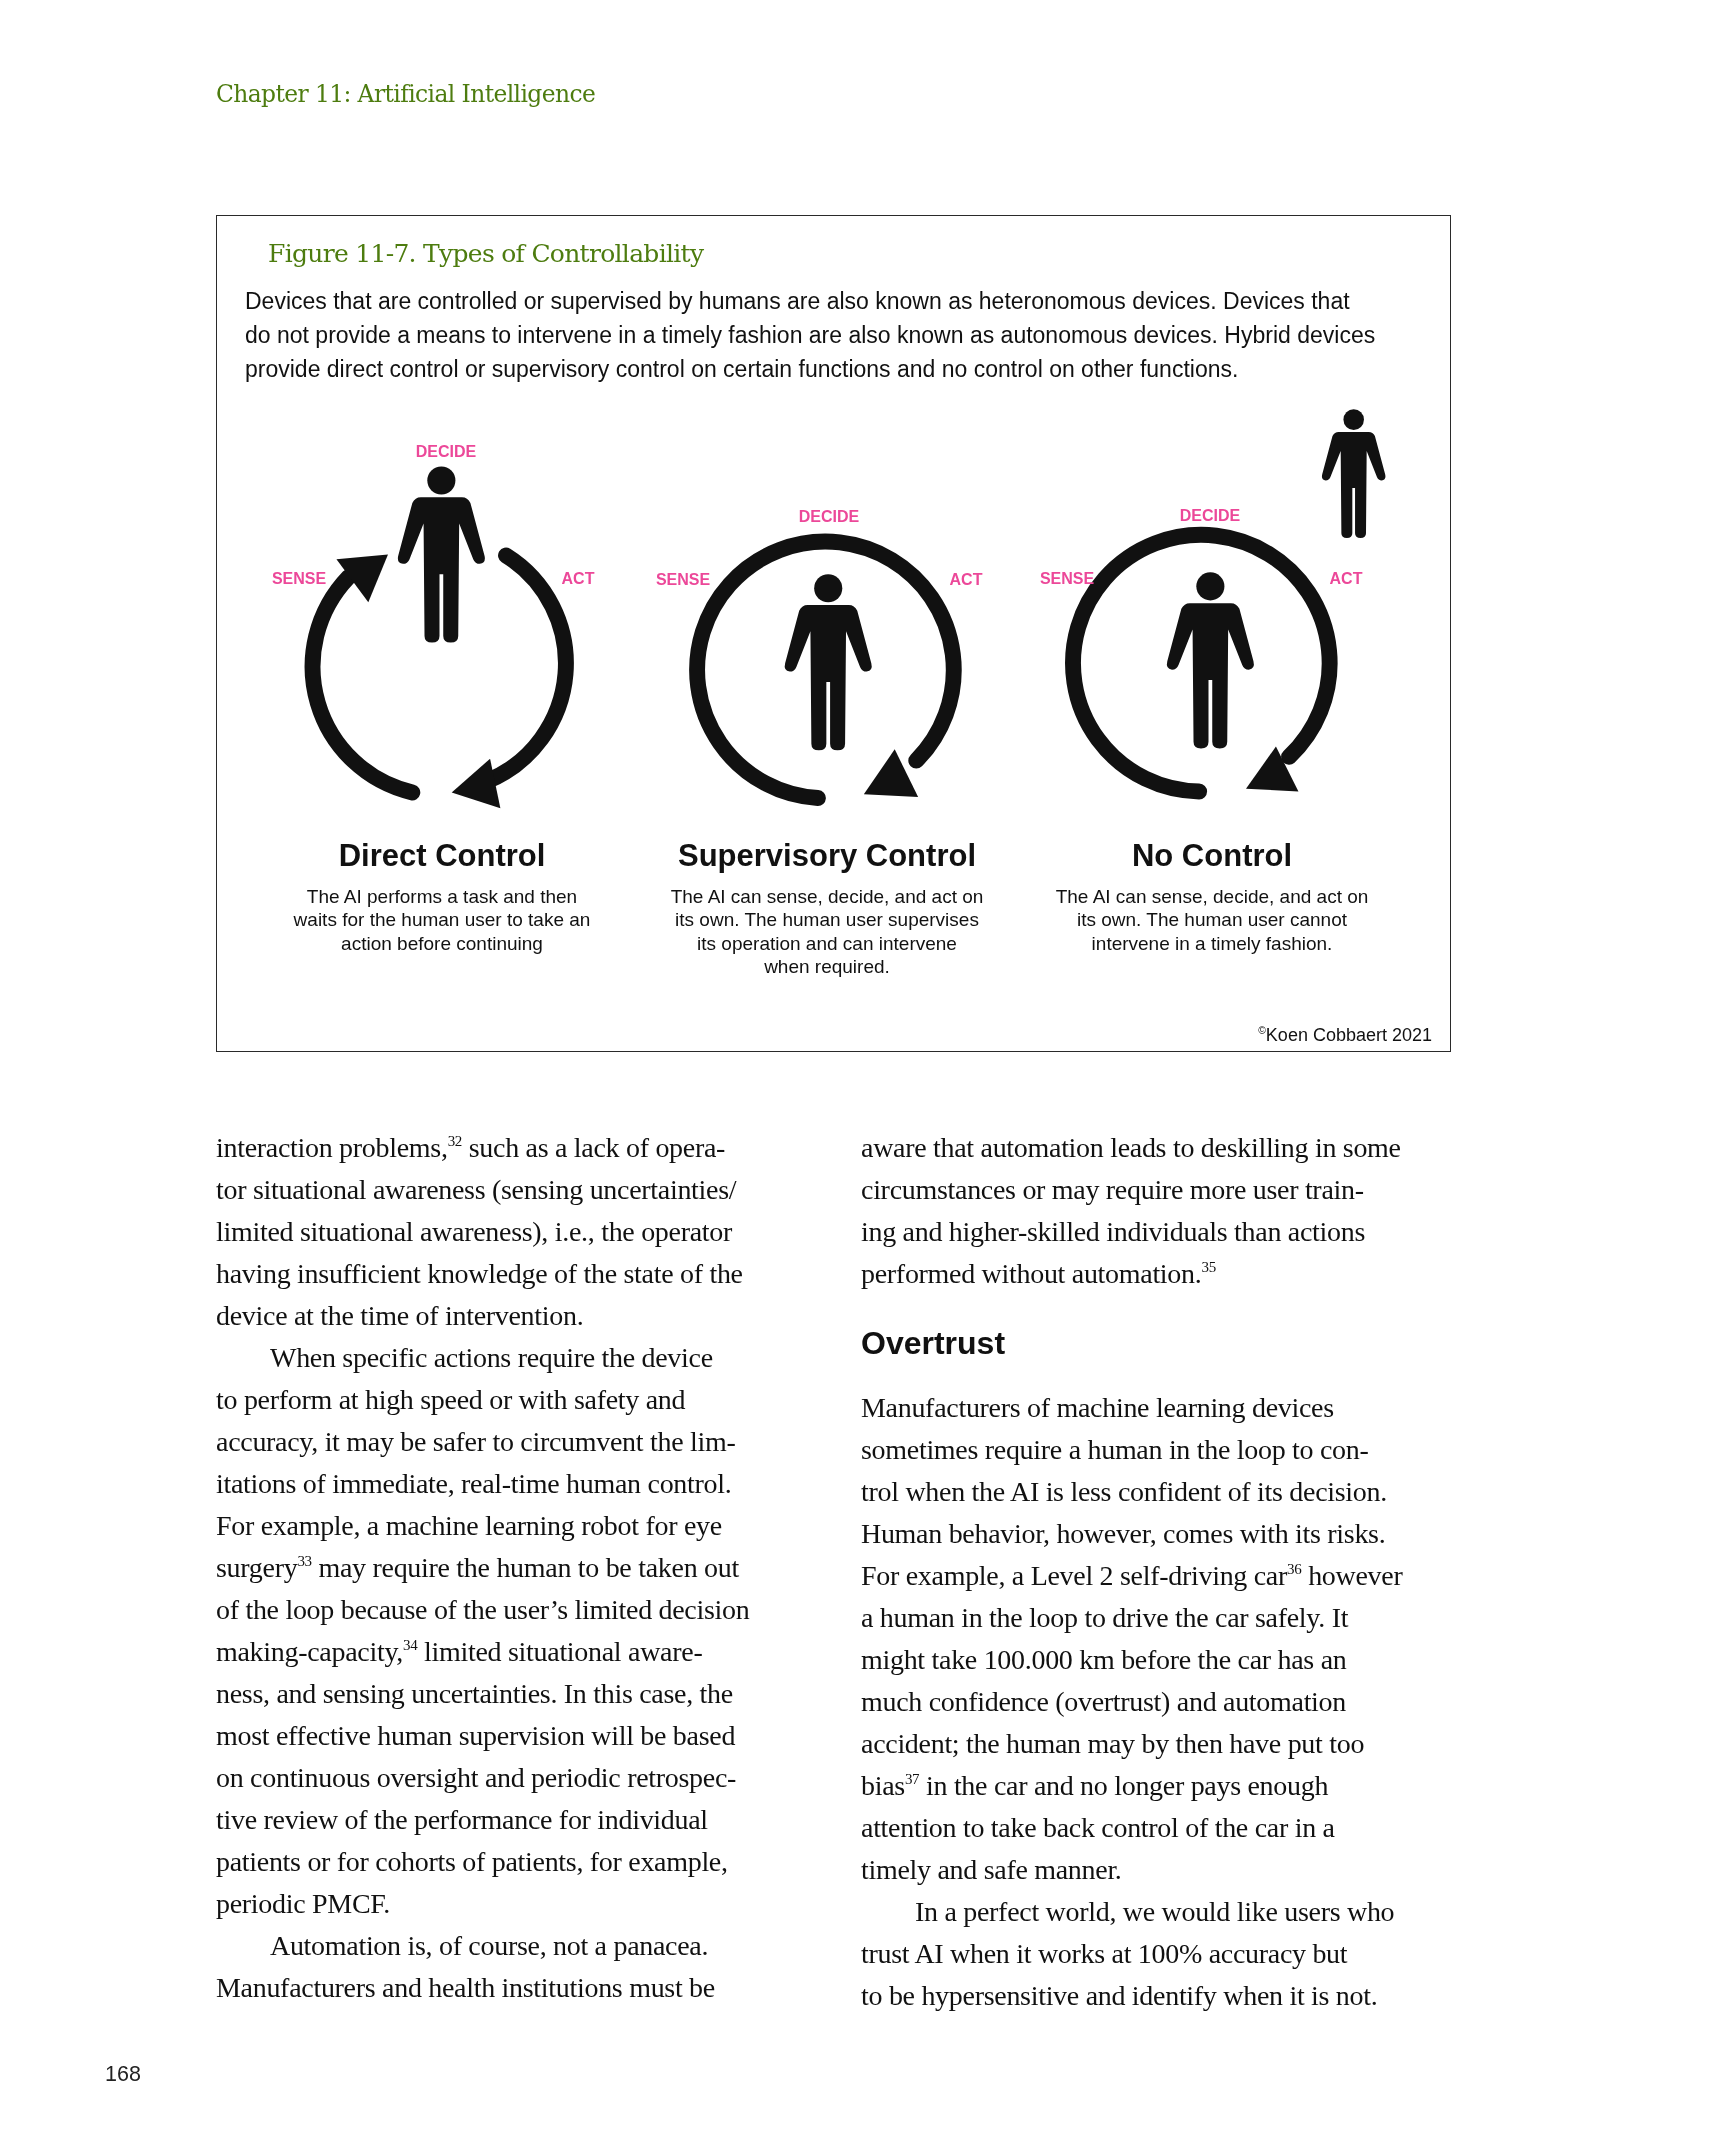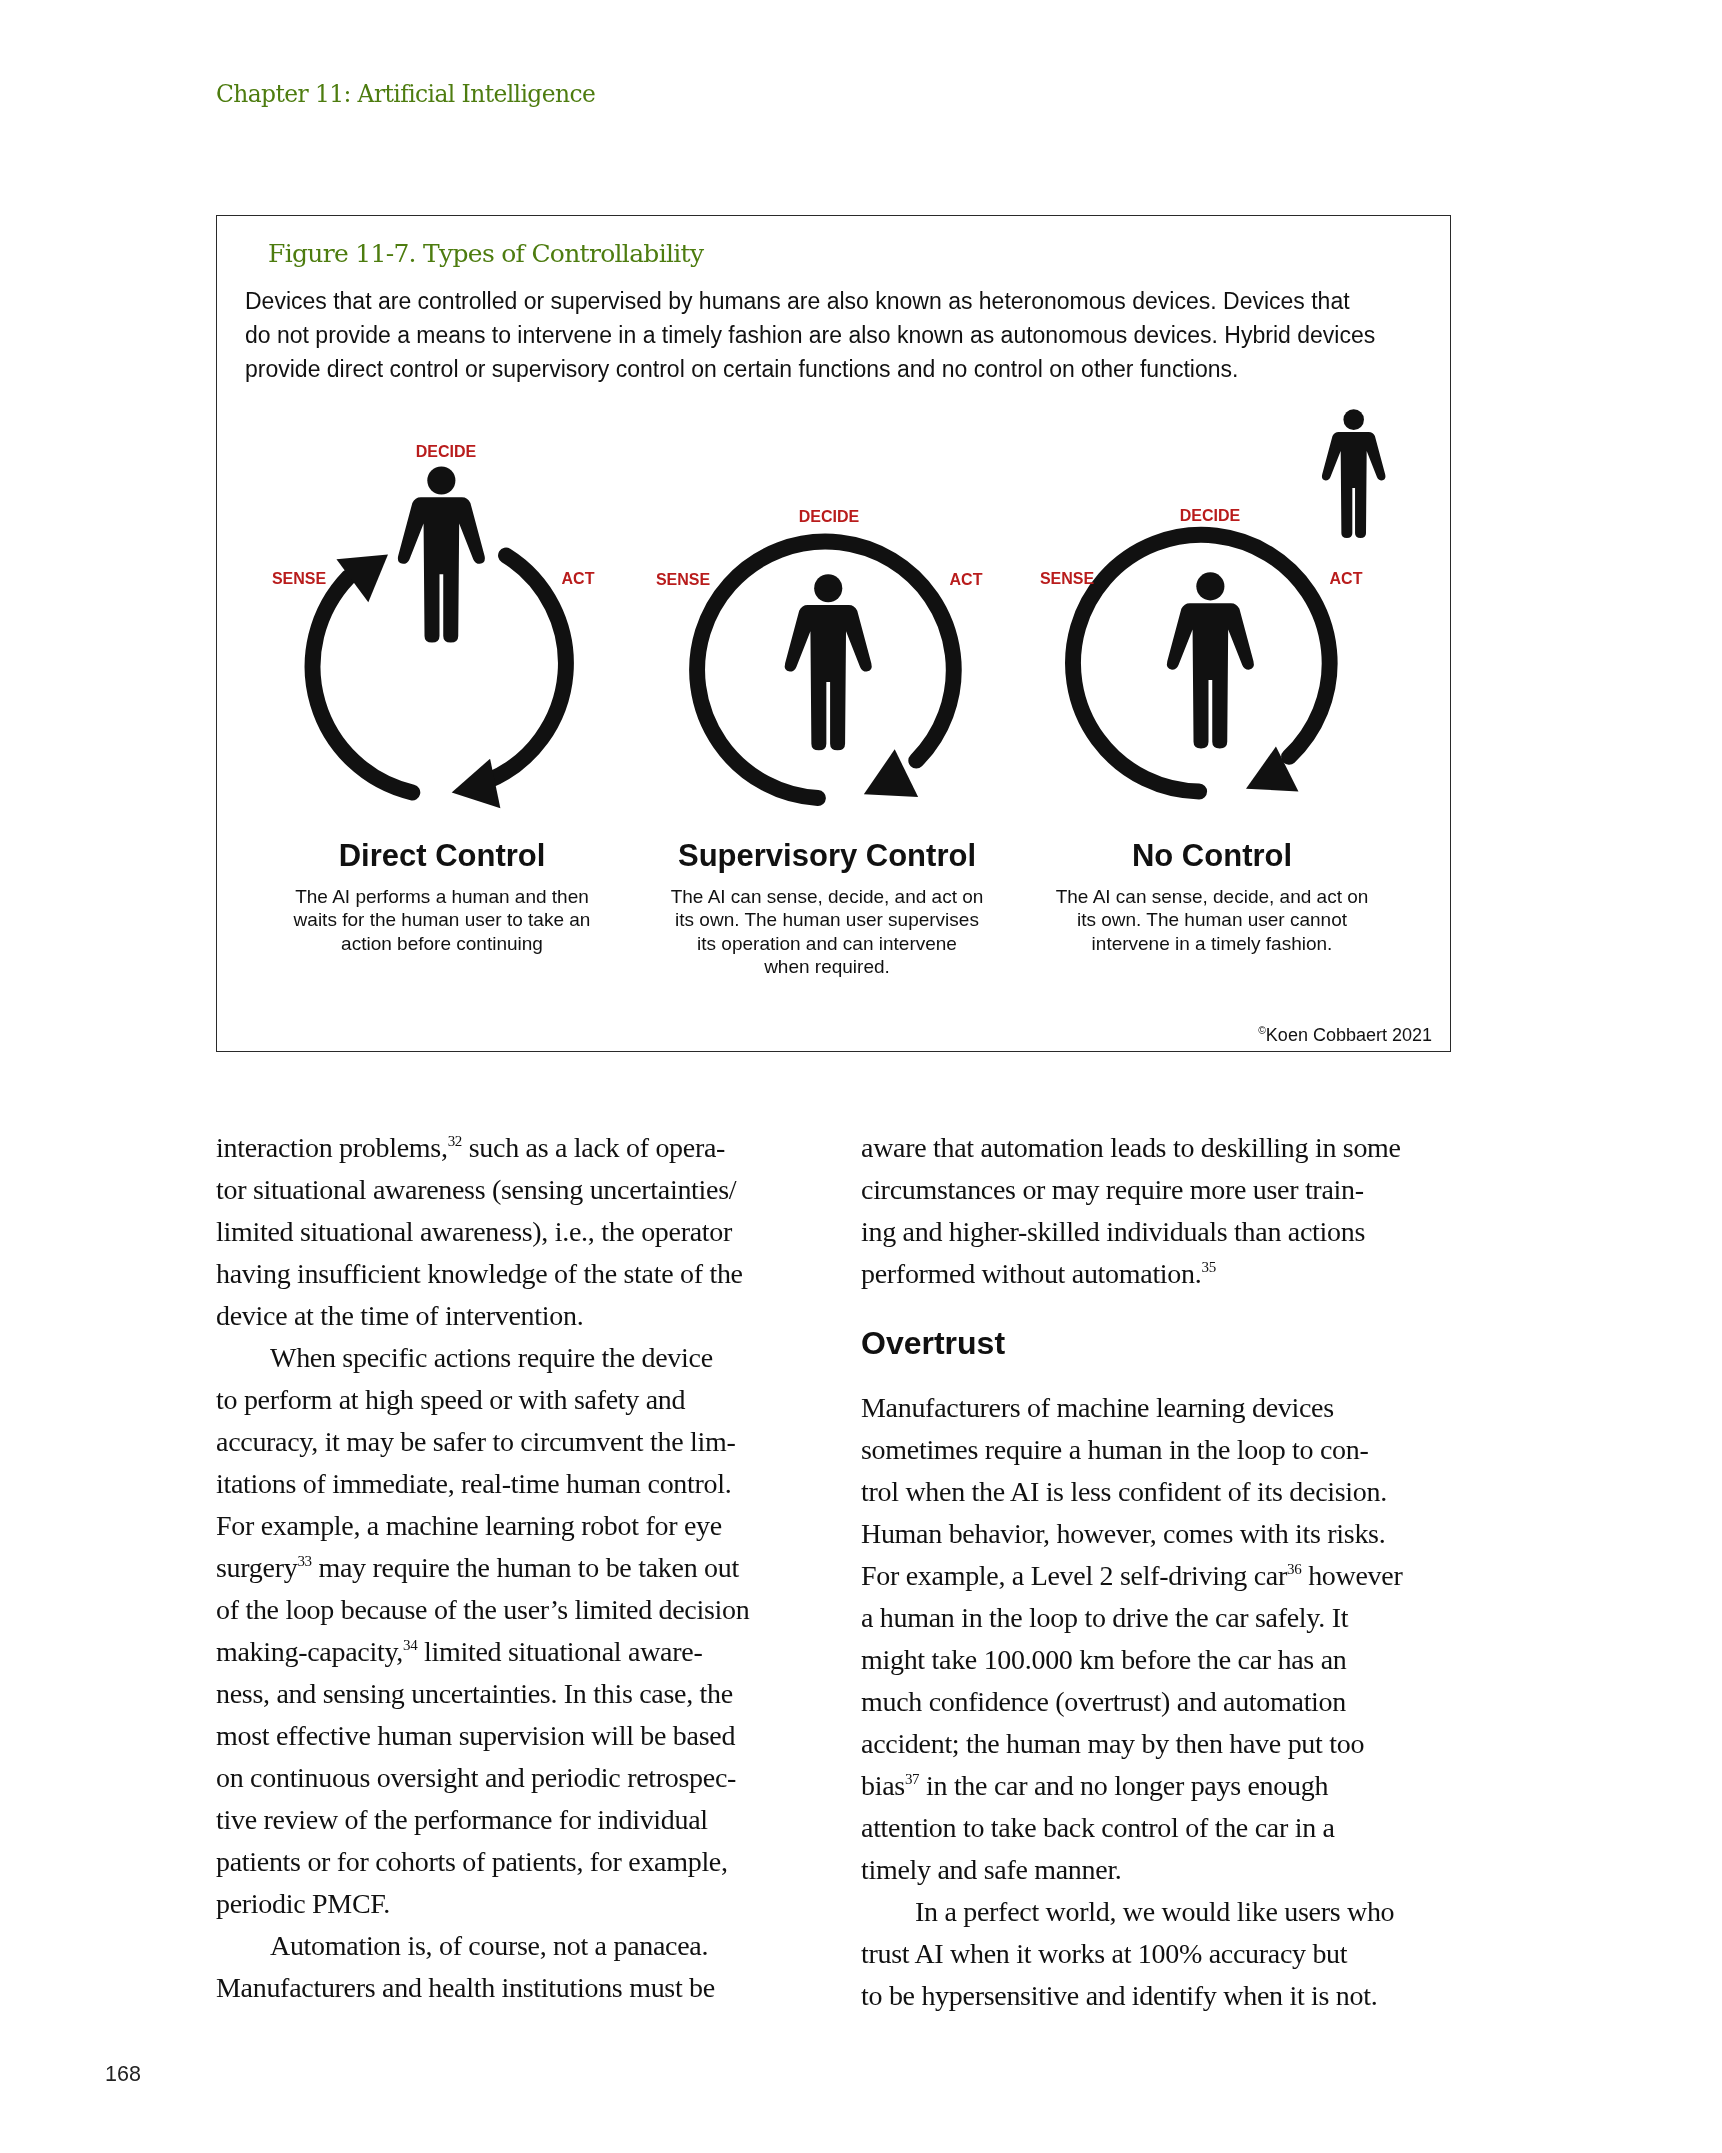--- a/index.html
+++ b/index.html
@@ -3,21 +3,21 @@
 <meta charset="utf-8">
 <style>
   html, body { margin:0; padding:0; background:#ffffff; }
   body { width:1722px; height:2153px; position:relative; overflow:hidden; color:#111111; }
   .abs { position:absolute; }
   .running-header { left:216px; top:79px; font-family:"DejaVu Serif", serif; font-size:23.4px; line-height:30px; letter-spacing:-0.6px; color:#4d7c0f; white-space:nowrap; }
   .figure-box { left:216px; top:215px; width:1233px; height:835px; border:1.9px solid #2a2a2a; background:#fff; }
   .fig-title { left:245px; top:238px; font-family:"DejaVu Serif", serif; font-size:25px; line-height:32px; letter-spacing:-0.7px; color:#4d7c0f; white-space:nowrap;margin-left:23px; }
   .fig-desc { left:245px; top:284px; font-family:"Liberation Sans", sans-serif; font-size:23px; line-height:34px; color:#111; white-space:nowrap; }
   .fig-desc div { height:34px; }
-  .dlabel { font-family:"Liberation Sans", sans-serif; font-weight:bold; font-size:16px; line-height:19px; transform:translate(-50%,-50%); white-space:nowrap; color:#b91c1c; }
+  .dlabel { font-family:"Liberation Sans", sans-serif; font-weight:bold; font-size:16px; line-height:19px; transform:translate(-50%,-50%); white-space:nowrap; color:#ec4899; }
   .panel-title { font-family:"Liberation Sans", sans-serif; font-weight:bold; font-size:31px; line-height:37px; transform:translateX(-50%); white-space:nowrap; text-align:center; top:837px; color:#111; }
   .panel-caption { font-family:"Liberation Sans", sans-serif; font-size:19px; line-height:23.4px; transform:translateX(-50%); text-align:center; top:885px; white-space:nowrap; color:#111; }
   .copyright { right:290px; top:1023px; font-family:"Liberation Sans", sans-serif; font-size:18px; line-height:24px; white-space:nowrap; color:#111; }
   .copyright sup { font-size:10.3px; vertical-align:6.6px; line-height:0; }
   .col { font-family:"Liberation Serif", serif; font-size:28px; line-height:42px; color:#111; letter-spacing:-0.3px; }
   .col .ln { height:42px; white-space:nowrap; }
   .col .ind { padding-left:54px; }
   .col sup { font-size:15px; vertical-align:11.2px; line-height:0; }
   .left-col { left:216px; top:1127px; width:604px; }
   .right-col-a { left:861px; top:1127px; width:592px; }
@@ -87,21 +87,21 @@
 
 <div class="abs dlabel" style="left:1210px; top:515px;">DECIDE</div>
 <div class="abs dlabel" style="left:1067px; top:578px;">SENSE</div>
 <div class="abs dlabel" style="left:1346px; top:578px;">ACT</div>
 
 <div class="abs panel-title" style="left:442px;">Direct Control</div>
 <div class="abs panel-title" style="left:827px;">Supervisory Control</div>
 <div class="abs panel-title" style="left:1212px;">No Control</div>
 
 <div class="abs panel-caption" style="left:442px;">
-  <div>The AI performs a human and then</div>
+  <div>The AI performs a task and then</div>
   <div>waits for the human user to take an</div>
   <div>action before continuing</div>
 </div>
 <div class="abs panel-caption" style="left:827px;">
   <div>The AI can sense, decide, and act on</div>
   <div>its own. The human user supervises</div>
   <div>its operation and can intervene</div>
   <div>when required.</div>
 </div>
 <div class="abs panel-caption" style="left:1212px;">

